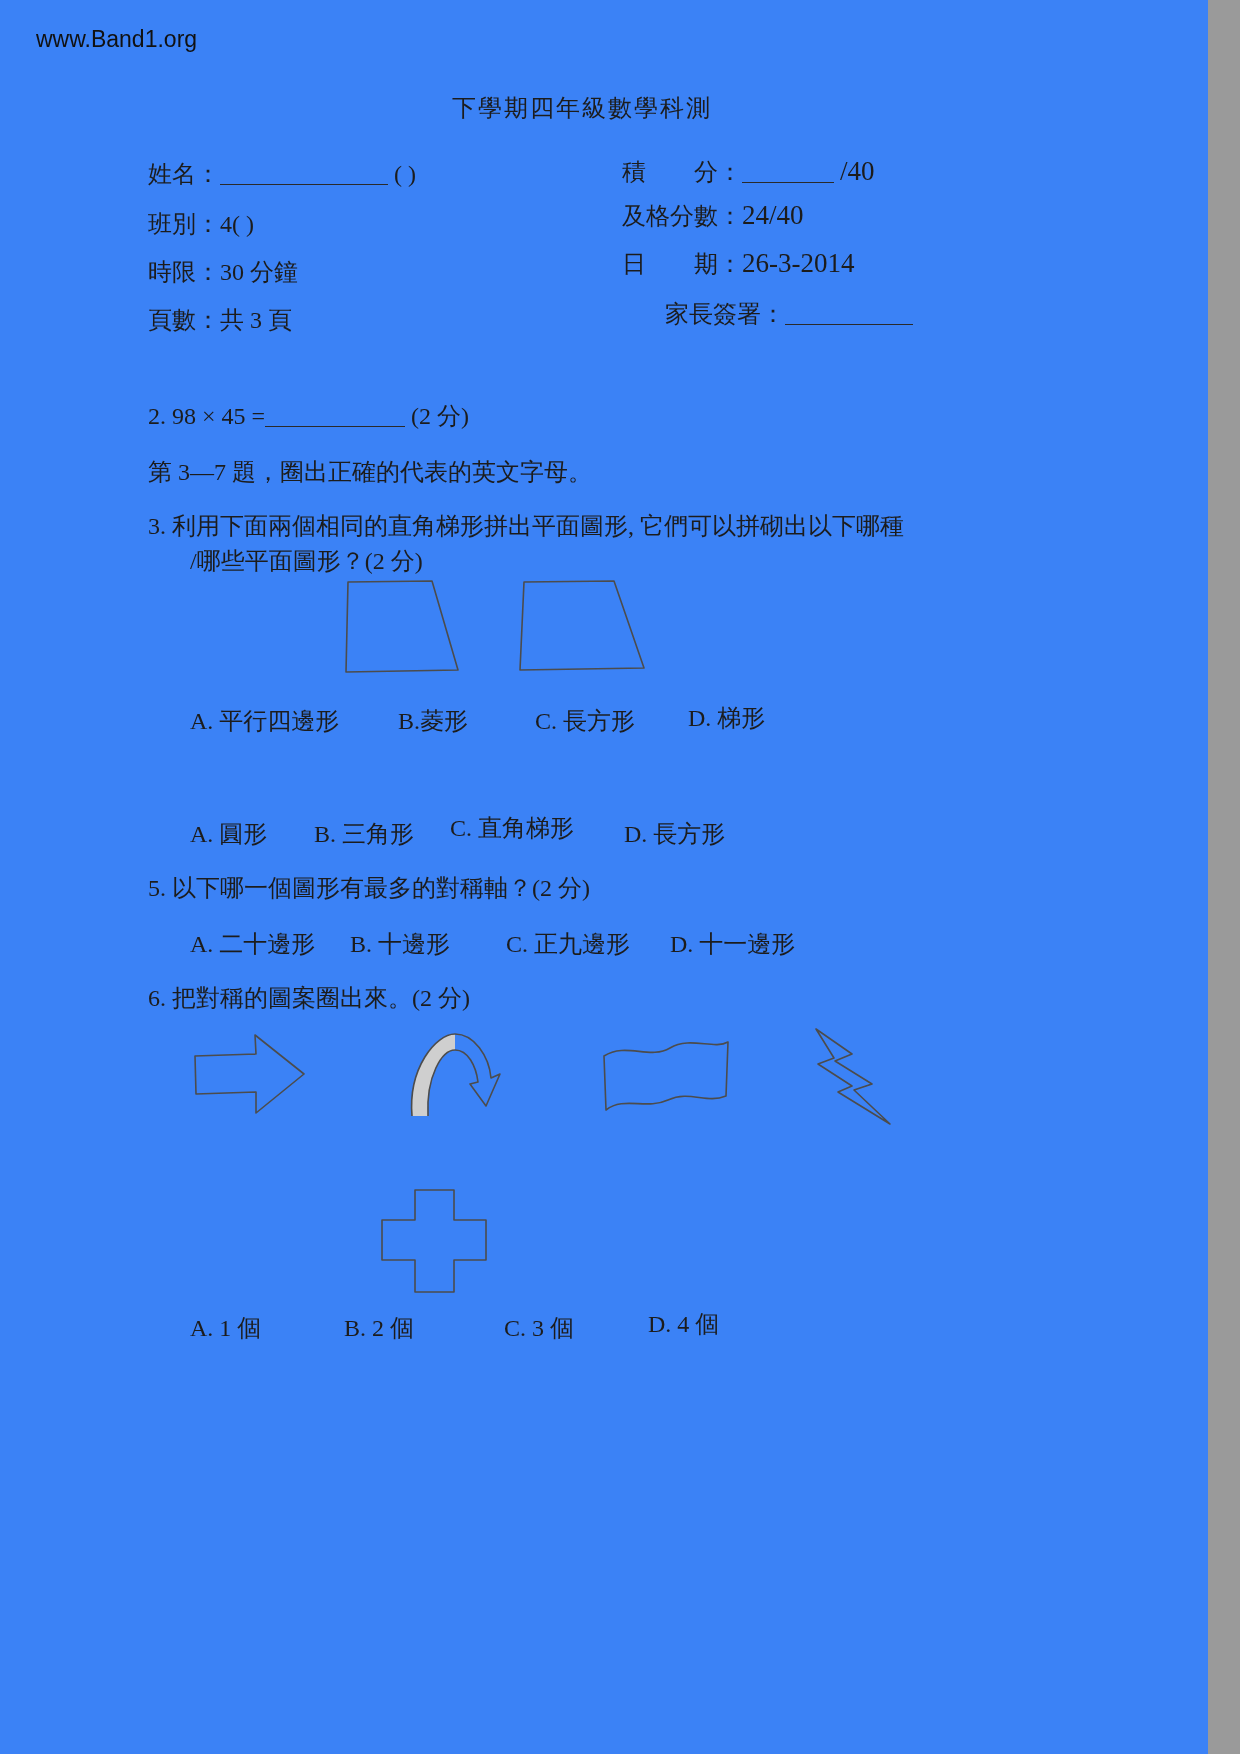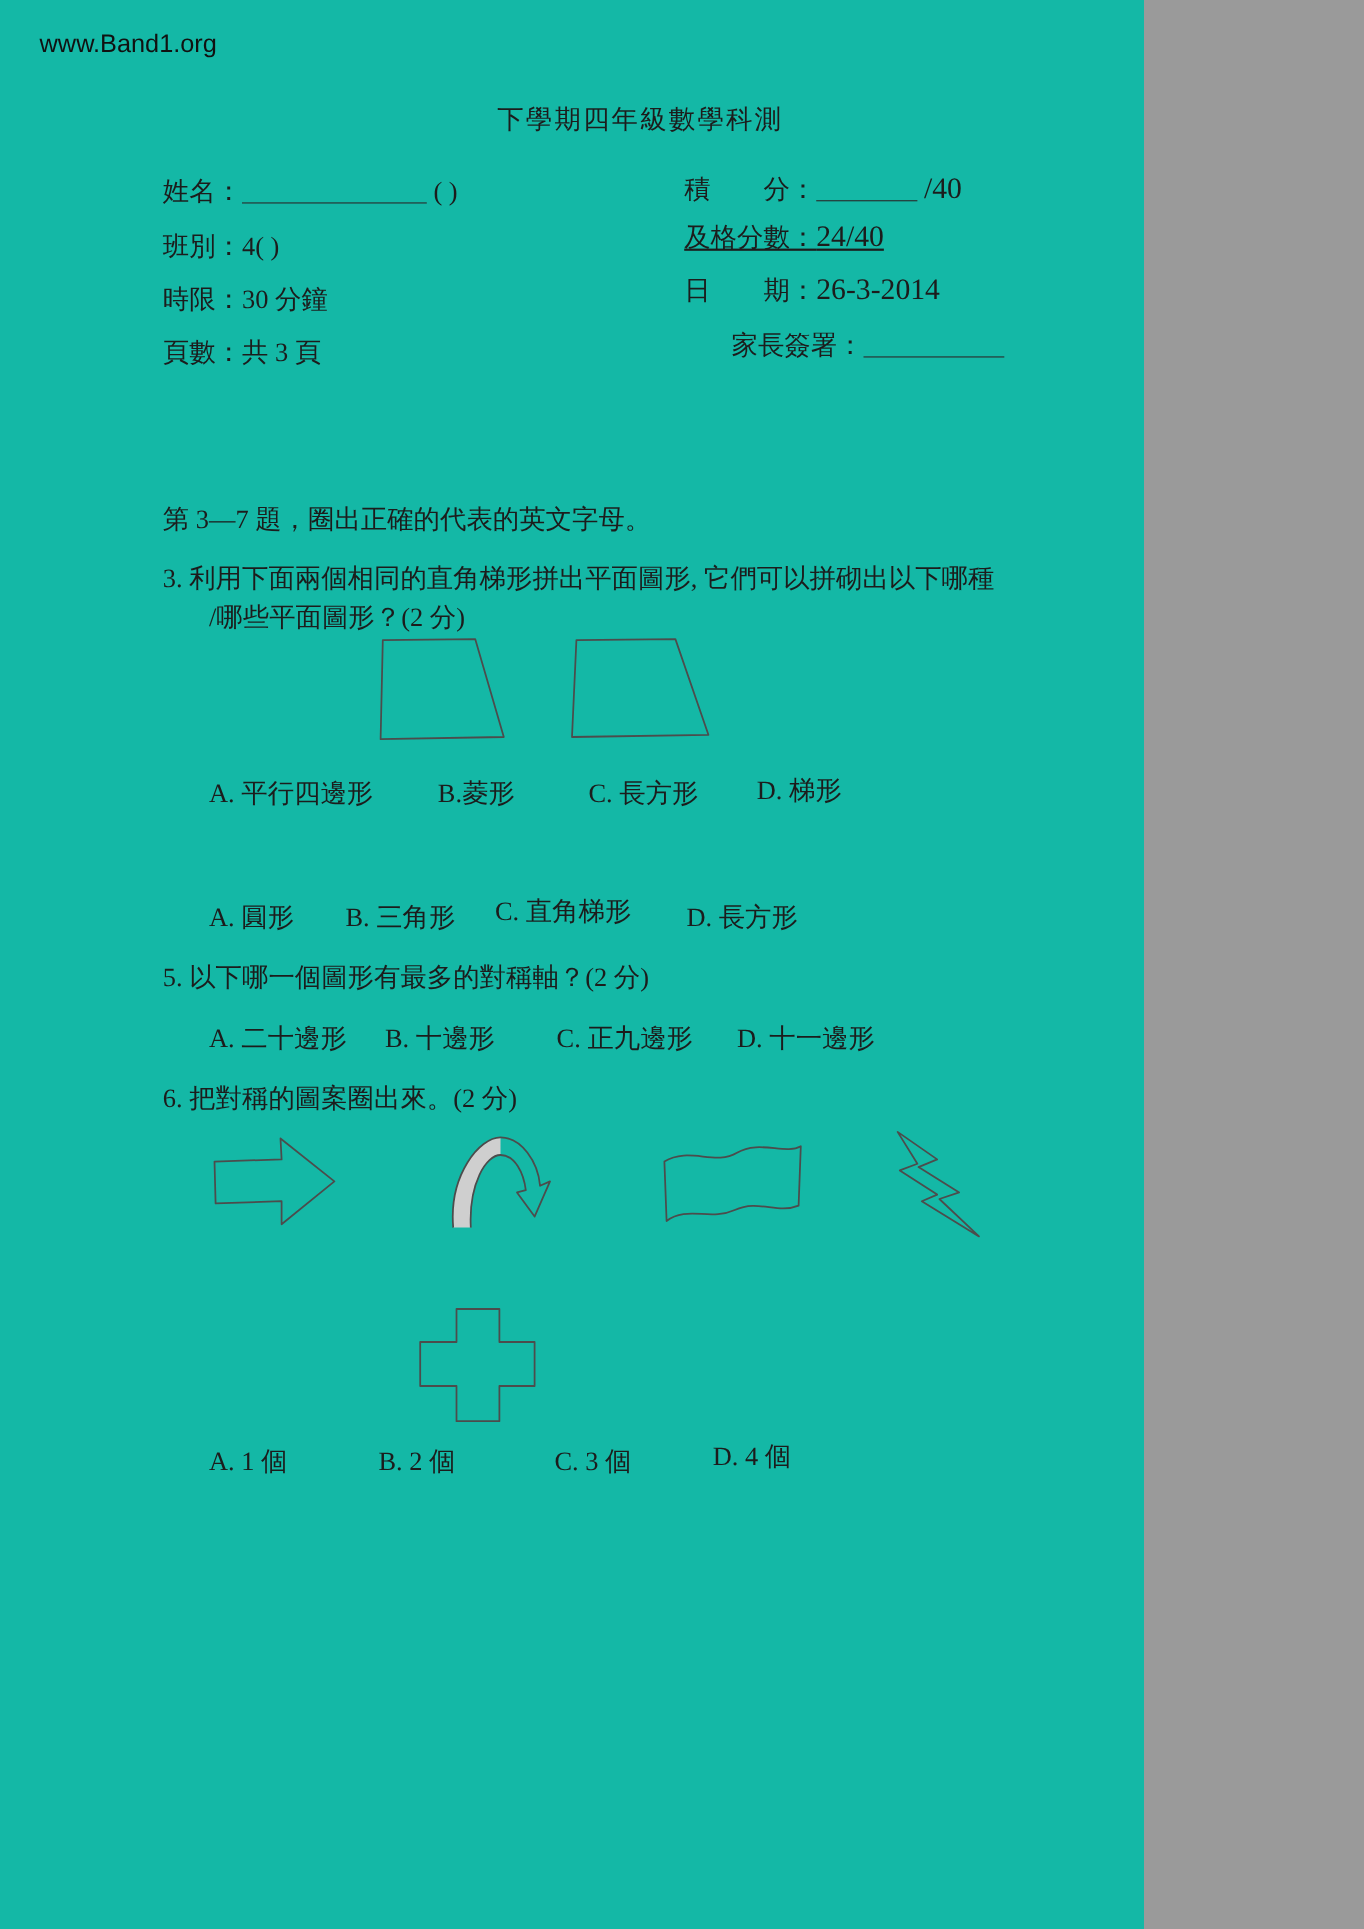--- a/index.html
+++ b/index.html
@@ -1,19 +1,19 @@
 <!DOCTYPE html>
 <html><head>
 <meta charset="utf-8">
 <style>
   html,body{margin:0;padding:0;background:#9a9a9a;}
   .page{
     position:relative;
-    width:1040px;height:1754px;
-    background:#14b8a6;
+    width:1208px;height:1754px;
+    background:#3b82f6;
     font-family:"Liberation Serif", serif;
     color:#1c1c1c;
     overflow:hidden;
   }
   .abs{position:absolute;white-space:nowrap;}
   .t{font-size:24px;text-align:center;}
   .title{font-size:24px;letter-spacing:2px;}
   .watermark{font-size:23px;font-family:"Liberation Sans", sans-serif;color:#111;}
   .hand{font-size:27px;}
   .blank{display:inline-block;border-bottom:1.6px solid #2a2a2a;height:1.05em;vertical-align:-3px;}
@@ -43,31 +43,34 @@
     <span>時限：</span><span>30 分鐘</span>
   </div>
   <div class="abs t" style="left:148px;top:304px;">
     <span>頁數：</span><span>共 3 頁</span>
   </div>
 
   <div class="abs t" style="left:622px;top:156px;">
     <span>積　　分：</span><span class="blank" style="width:92px;"></span>
     <span class="hand">/40</span>
   </div>
-  <div class="abs t" style="left:622px;top:200px;text-decoration:underline;">
+  <div class="abs t" style="left:622px;top:200px;">
     <span>及格分數：</span><span class="hand">24/40</span>
   </div>
   <div class="abs t" style="left:622px;top:248px;">
     <span>日　　期：</span><span class="hand">26-3-2014</span>
   </div>
   <div class="abs t" style="left:622px;top:298px;margin-left:43px;">
     <span>家長簽署：</span><span class="blank" style="width:128px;"></span>
   </div>
 
 
+  <div class="abs t" style="left:148px;top:400px;">
+    <span>2.  98 × 45 =</span><span class="blank" style="width:140px;"></span> <span>(2 分)</span>
+  </div>
 
   <div class="abs t" style="left:148px;top:456px;">第 3—7 題，圈出正確的代表的英文字母。</div>
 
   <div class="abs t" style="left:148px;top:510px;">3.  利用下面兩個相同的直角梯形拼出平面圖形, 它們可以拼砌出以下哪種</div>
   <div class="abs t" style="left:190px;top:545px;">/哪些平面圖形？(2 分)</div>
 
   <div class="abs" style="left:340px;top:578px;">
     <svg width="124" height="98" viewBox="0 0 124 98">
         <polygon class="shape" points="8,4 92,3 118,92 6,94"></polygon>
       </svg>

